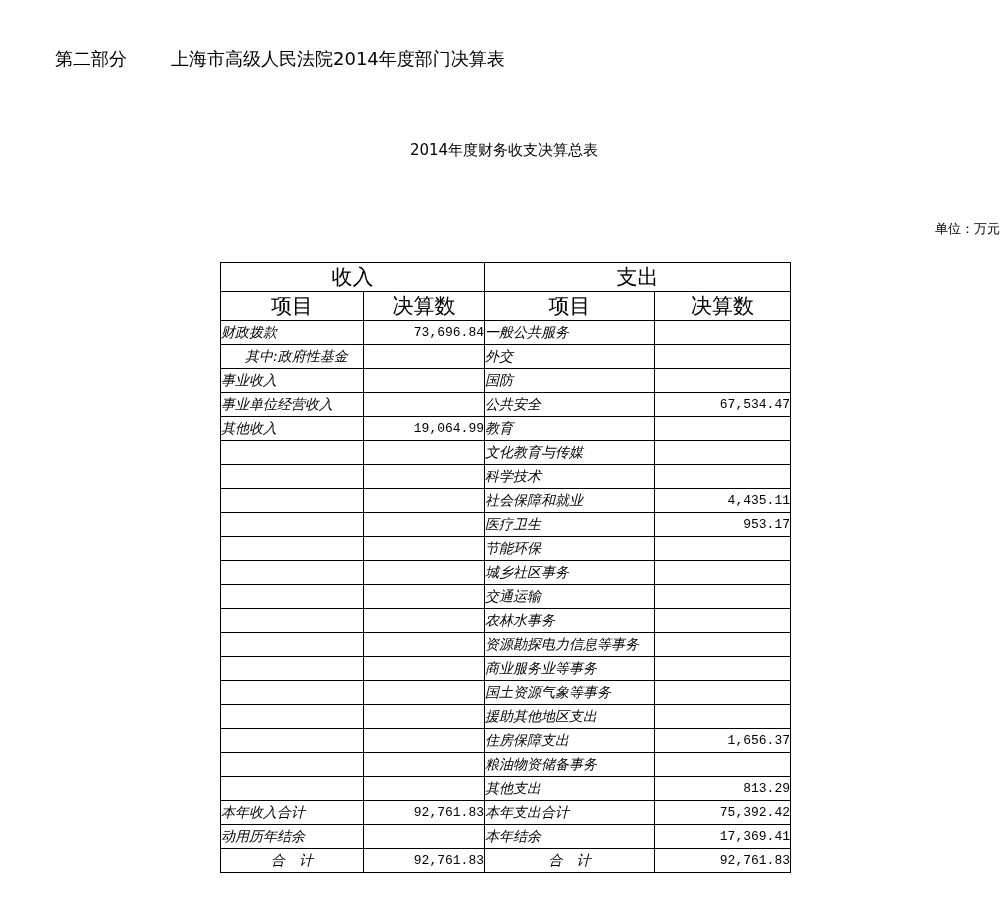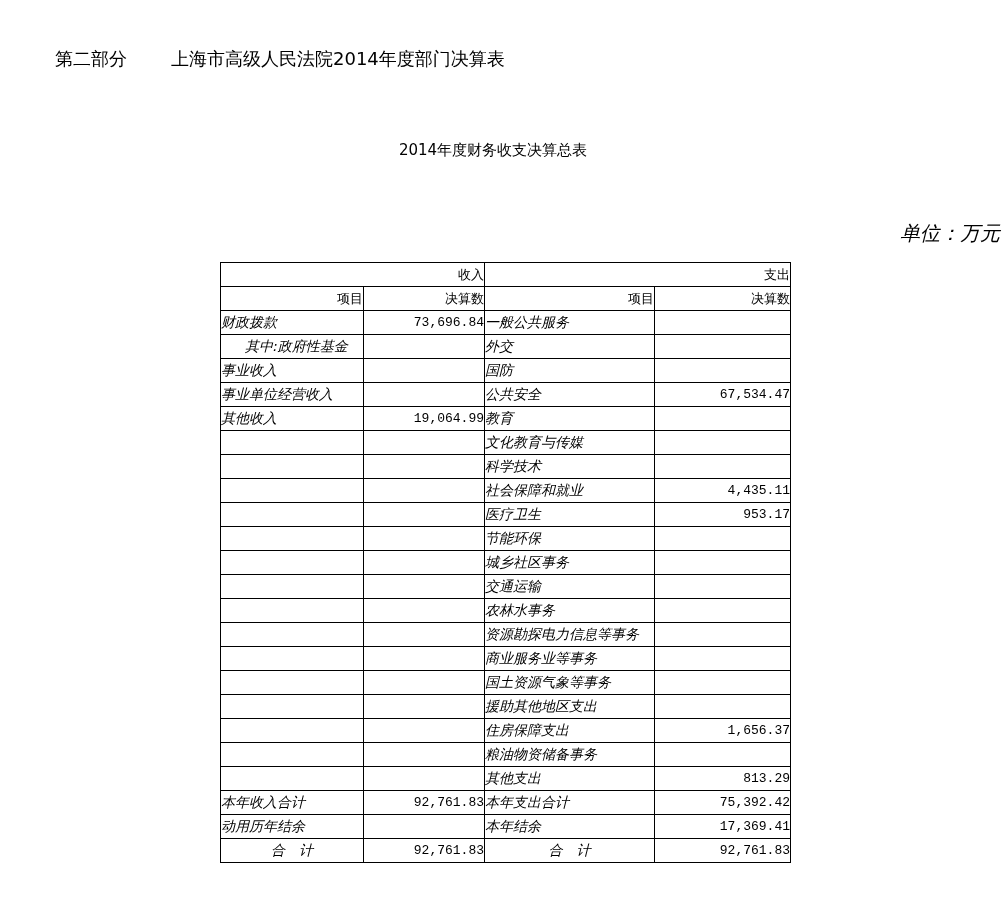--- a/index.html
+++ b/index.html
@@ -17,34 +17,33 @@
     position: absolute;
     left: 55px;
     top: 47px;
     font-size: 18px;
     font-weight: normal;
     white-space: nowrap;
   }
   .heading .section-title { margin-left: 44px; }
   .table-title {
     position: absolute;
-    left: 208px;
+    left: 219px;
     top: 141px;
     width: 570px;
     text-align: center;
     font-size: 15px;
     white-space: nowrap;
   }
   .unit-note {
     position: absolute;
     right: 6px;
     top: 220px;
-    font-size: 20px;
-    white-space: nowrap;
-    font-style: italic;
+    font-size: 13px;
+    white-space: nowrap;
   }
   table.summary {
     position: absolute;
     left: 220px;
     top: 262px;
     width: 570px;
     border-collapse: collapse;
     table-layout: fixed;
   }
   table.summary col.c1 { width: 143px; }
@@ -54,22 +53,22 @@
   table.summary th, table.summary td {
     border: 1px solid #000000;
     font-weight: normal;
     white-space: nowrap;
     overflow: hidden;
     padding: 0;
     vertical-align: middle;
   }
   table.summary thead th {
     height: 24px;
-    font-size: 13px;
-    text-align: right;
+    font-size: 21px;
+    text-align: center;
     margin-top: 9px;
   }
   table.summary tbody td { height: 24px; }
   td.item {
     font-size: 14px;
     text-align: left;
     padding-left: 4px;
     font-style: italic;
   }
   td.item.indent { padding-left: 24px; }

